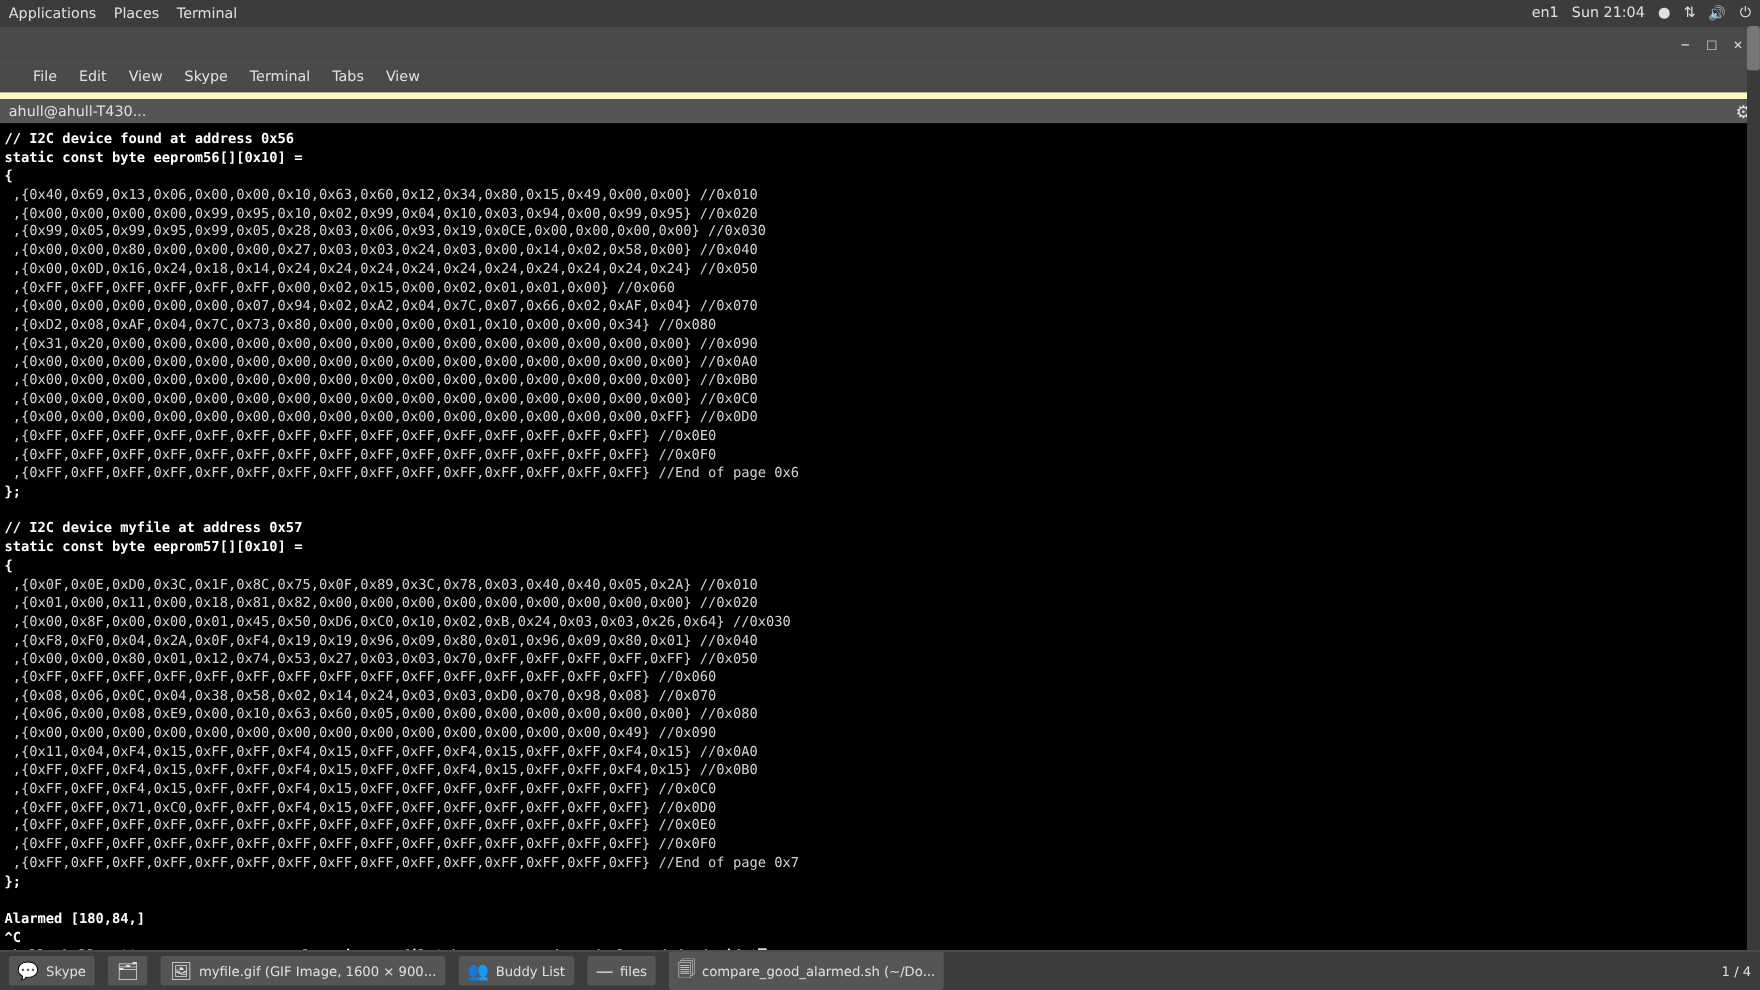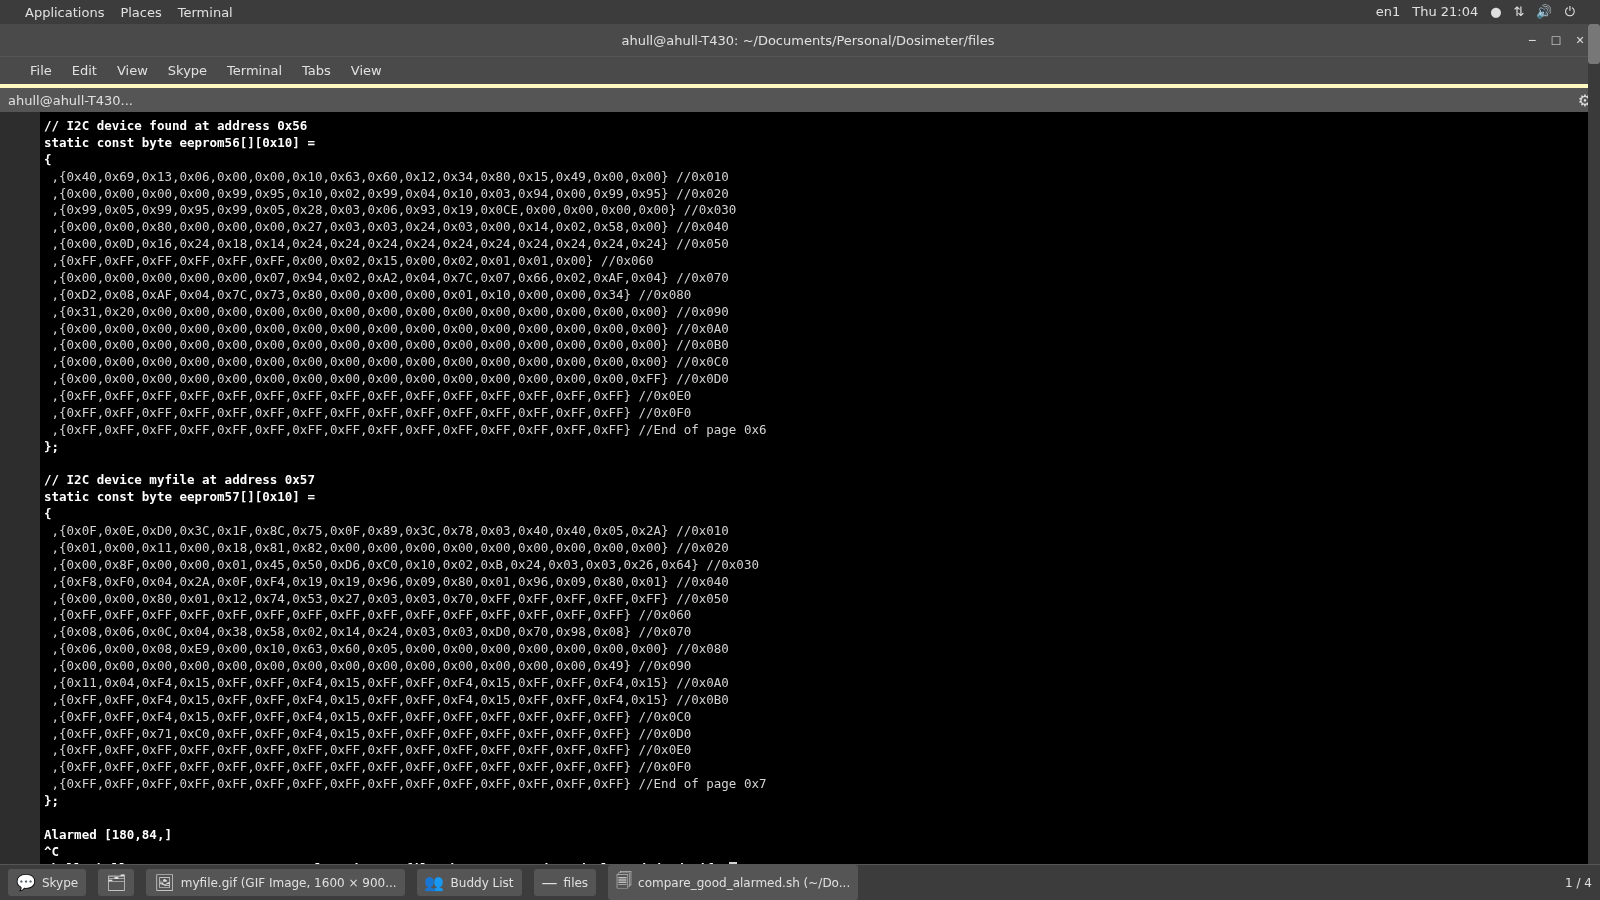--- a/index.html
+++ b/index.html
@@ -12,21 +12,21 @@
       overflow: hidden;
     }
 
     
     .system-bar {
       height: 24px;
       background: #3c3c3c;
       display: flex;
       align-items: center;
       justify-content: space-between;
-      padding: 0 25px;
+      padding: 0 8px;
       color: #e0e0e0;
       font-size: 13px;
     }
     .system-bar-left {
       display: flex;
       gap: 16px;
     }
     .system-bar-right {
       display: flex;
       align-items: flex-start;
@@ -88,21 +88,21 @@
     }
 
     
     .tab-bar {
       height: 28px;
       background: #555;
       display: flex;
       align-items: center;
       justify-content: space-between;
       padding: 0 8px;
-      border-top: 4px solid #fef9c3;
+      border-top: 6px solid #fef9c3;
     }
     .tab-bar-left {
       display: flex;
       align-items: center;
       gap: 8px;
     }
     .tab-user {
       color: #e0e0e0;
       font-size: 13px;
     }
@@ -116,21 +116,20 @@
     .terminal {
       background: #000;
       color: #d3d3d3;
       font-family: 'DejaVu Sans Mono', 'Liberation Mono', 'Courier New', monospace;
       font-size: 12.5px;
       line-height: 1.35;
       padding: 6px 4px;
       height: calc(900px - 24px - 32px - 28px - 28px - 36px);
       overflow: hidden;
       white-space: pre;
-      margin-left: 40px;
     }
     .terminal .bold {
       font-weight: bold;
       color: #ffffff;
     }
     .terminal .cursor {
       display: inline-block;
       width: 8px;
       height: 14px;
       background: #d3d3d3;
@@ -194,31 +193,30 @@
 <body>
 
 <div class="system-bar">
   <div class="system-bar-left">
     <span class="system-bar-item">Applications</span>
     <span class="system-bar-item">Places</span>
     <span class="system-bar-item">Terminal</span>
   </div>
   <div class="system-bar-right">
     <span>en1</span>
-    <span>Thu 21:04</span>
+    <span>Sun 21:04</span>
     <span>●</span>
     <span>⇅</span>
     <span>🔊</span>
     <span>⏻</span>
   </div>
 </div>
 
 <div class="title-bar">
   <div style="width:80px"></div>
-  <div class="title-bar-title">ahull@ahull-T430: ~/Documents/Personal/Dosimeter/files</div>
   <div class="title-bar-controls">
     <button class="title-bar-btn">−</button>
     <button class="title-bar-btn">□</button>
     <button class="title-bar-btn">×</button>
   </div>
 </div>
 
 <div class="menu-bar">
   <span class="menu-item">File</span>
   <span class="menu-item">Edit</span>

